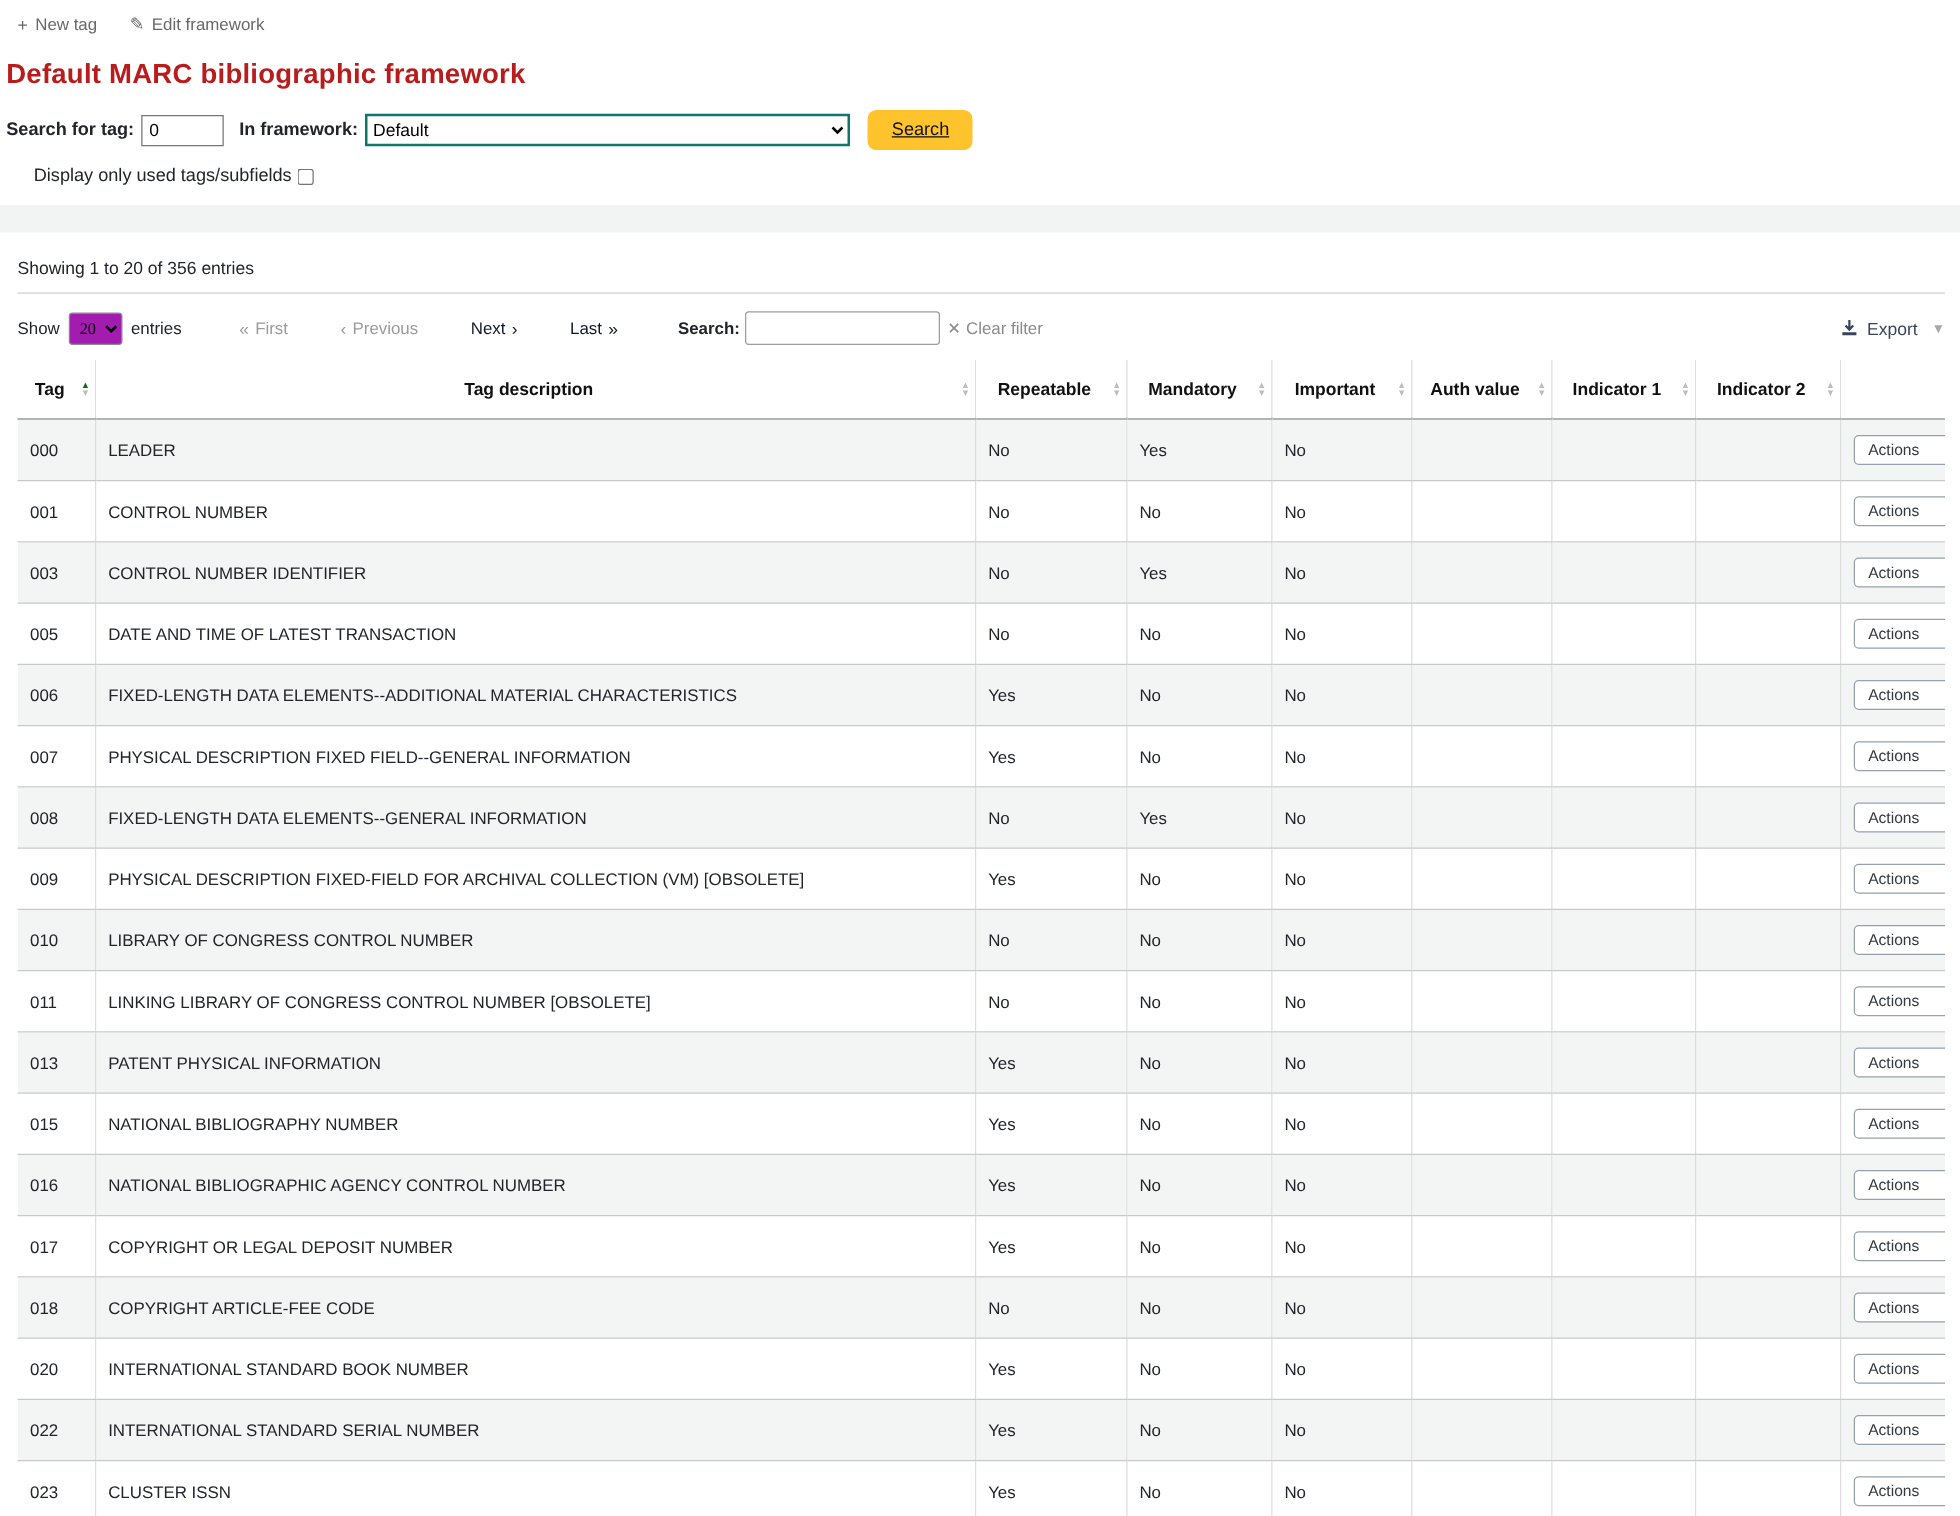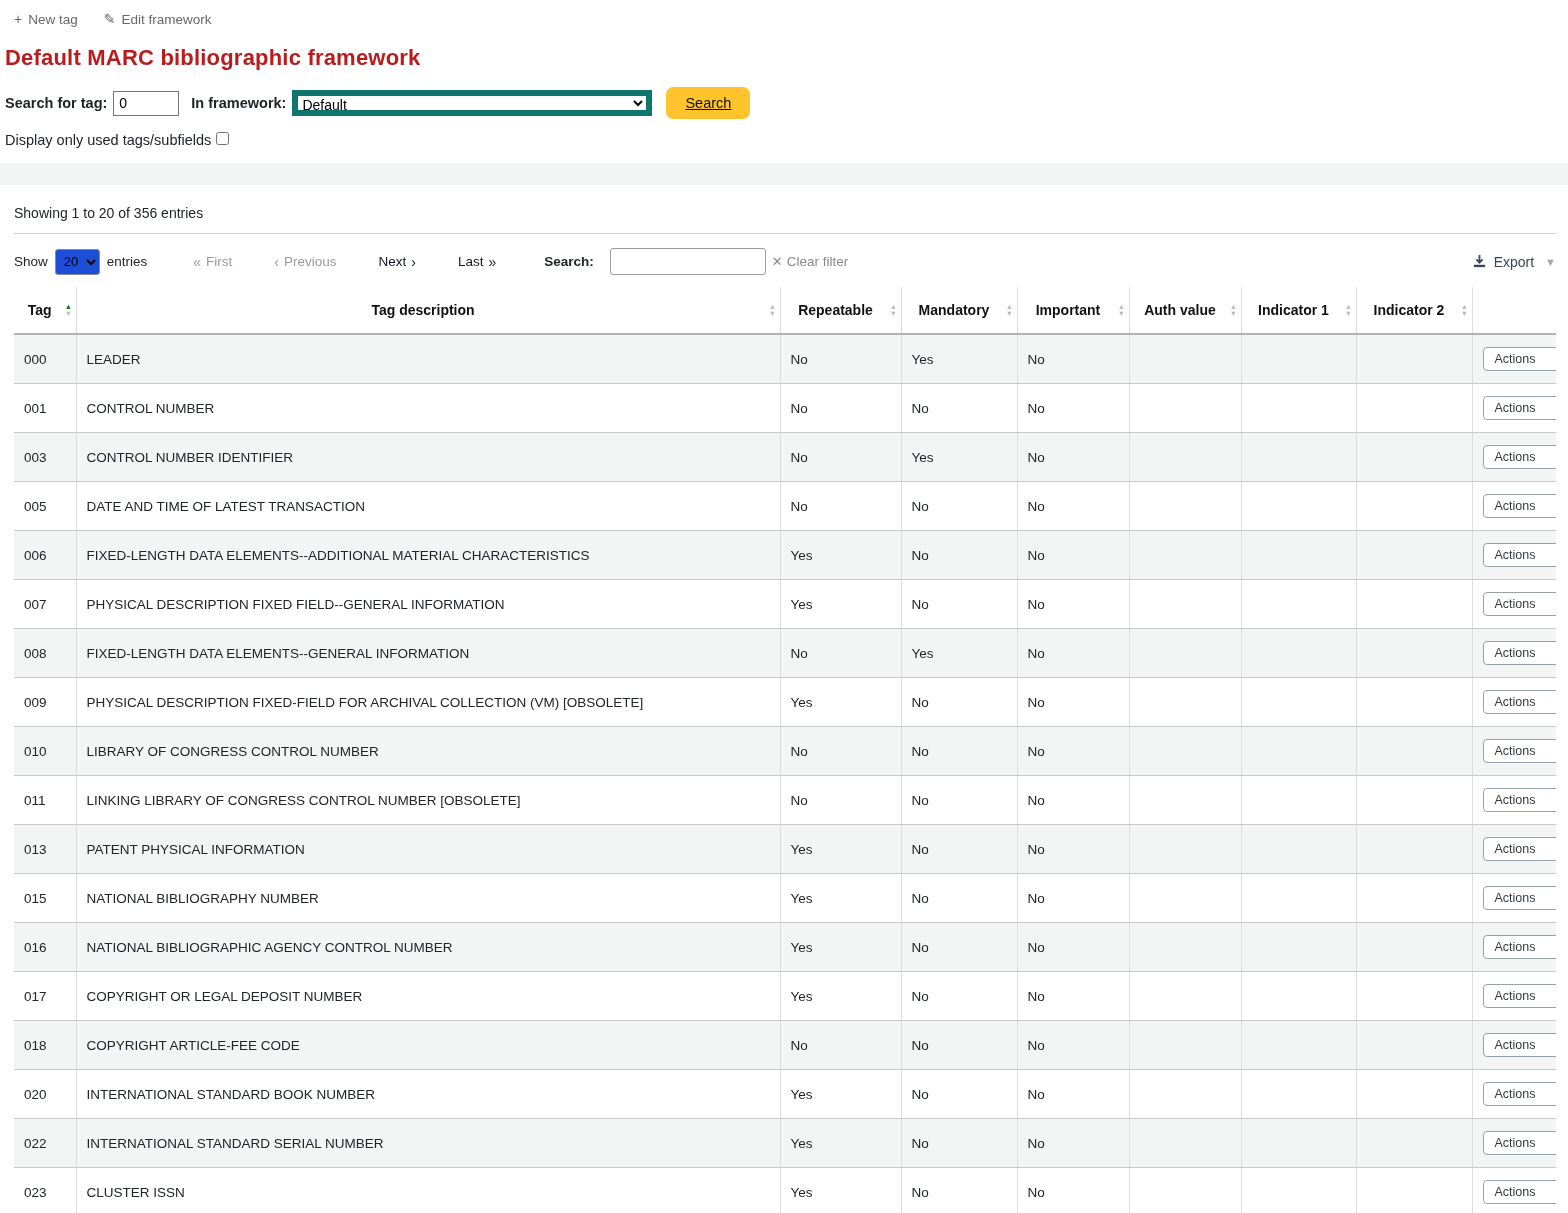--- a/index.html
+++ b/index.html
@@ -15,44 +15,44 @@
   .toolbar { padding: 11px 14px 8px 14px; display: flex; gap: 26px; align-items: center; }
   .toolbar a { color: #686868; text-decoration: none; font-size: 13.5px; display: inline-flex; align-items: center; gap: 6px; cursor: pointer; }
   .toolbar .glyph { font-size: 14px; color: #686868; }
   
   h1.page-title { font-size: 22px; font-weight: 700; color: #b91c1c; padding: 10px 14px 12px 5px; letter-spacing: 0.2px; }
   
   .search-area { padding: 4px 14px 0 5px; }
   .search-row { display: flex; align-items: center; gap: 6px; }
   .search-row label.b { font-weight: 700; font-size: 14.5px; }
   .tag-input { width: 66px; height: 25px; border: 1px solid #767676; font-size: 14px; padding: 2px 5px; font-family: inherit; }
-  .fw-select { width: 360px; height: 26px; border: 6px solid #0f766e; font-size: 14px; font-family: inherit; background: #fff; }
+  .fw-select { width: 388px; height: 26px; border: 2px solid #0f766e; font-size: 14px; font-family: inherit; background: #fff; }
   .btn-search {
     margin-left: 8px; background: #fec32d; border: 1px solid #fec32d; color: #111;
     font-size: 14.5px; padding: 7px 18px; border-radius: 7px; cursor: pointer; font-family: inherit; text-decoration: underline;
   }
-  .checkbox-row { display: flex; align-items: flex-start; gap: 5px; margin-top: 13px; font-size: 14.5px; color: #212529; }
+  .checkbox-row { display: flex; align-items: center; gap: 5px; margin-top: 13px; font-size: 14.5px; color: #212529; margin-left: 22px; }
   .checkbox-row input { width: 13px; height: 13px; }
   
   .band { background: #f2f4f3; height: 22px; margin-top: 15px; width: 100%; }
   
   .results { padding: 12px 12px 0 14px; }
   .showing { font-size: 14px; color: #212529; padding: 8px 0 12px 0; }
   .top-divider { border-bottom: 1px solid #cfcfcf; }
   .controls { display: flex; align-items: center; padding: 14px 0 12px 0; font-size: 13.5px; }
   .controls .show-group { display: flex; align-items: center; gap: 7px; }
-  .show-select { height: 26px; border: 1px solid #8b8b8b; border-radius: 3px; font-size: 13px; font-family: Liberation Sans, sans-serif; background: #1d4ed8; padding: 2px 4px; }
+  .show-select { height: 26px; border: 1px solid #8b8b8b; border-radius: 3px; font-size: 13px; font-family: Liberation Serif, serif; background: #a21caf; padding: 2px 4px; }
   .pager { display: flex; align-items: center; }
   .pager a { text-decoration: none; font-size: 13.5px; cursor: pointer; display: inline-flex; gap: 5px; align-items: center; }
   .pager a.disabled { color: #9b9b9b; cursor: default; }
   .pager a.active { color: #0f172a; }
   .pager .chev { font-size: 14px; }
   .controls .pager-top { margin-left: 46px; }
   .pager-top a { margin-right: 42px; }
-  .search-filter { display: flex; align-items: center; gap: 16px; margin-left: 6px; }
+  .search-filter { display: flex; align-items: center; gap: 4px; margin-left: 6px; }
   .search-filter .lbl { font-weight: 700; font-size: 13.5px; }
   .filter-input { width: 156px; height: 27px; border: 1px solid #9d9d9d; border-radius: 3px; font-family: inherit; font-size: 13px; padding: 2px 6px; }
   .clear-filter { color: #8a8a8a; text-decoration: none; font-size: 13.5px; display: inline-flex; align-items: center; gap: 4px; margin-left: 6px; cursor: pointer; }
   .clear-filter .x { font-size: 13px; }
   .export-group { margin-left: auto; display: inline-flex; align-items: center; gap: 7px; color: #37445a; font-size: 14px; cursor: pointer; }
   .export-group .caret-down { color: #a9a9a9; font-size: 11px; margin-left: 4px; }
   
   table.tags { width: 100%; border-collapse: collapse; table-layout: fixed; }
   table.tags th {
     font-size: 14px; font-weight: 700; color: #111; text-align: center;

